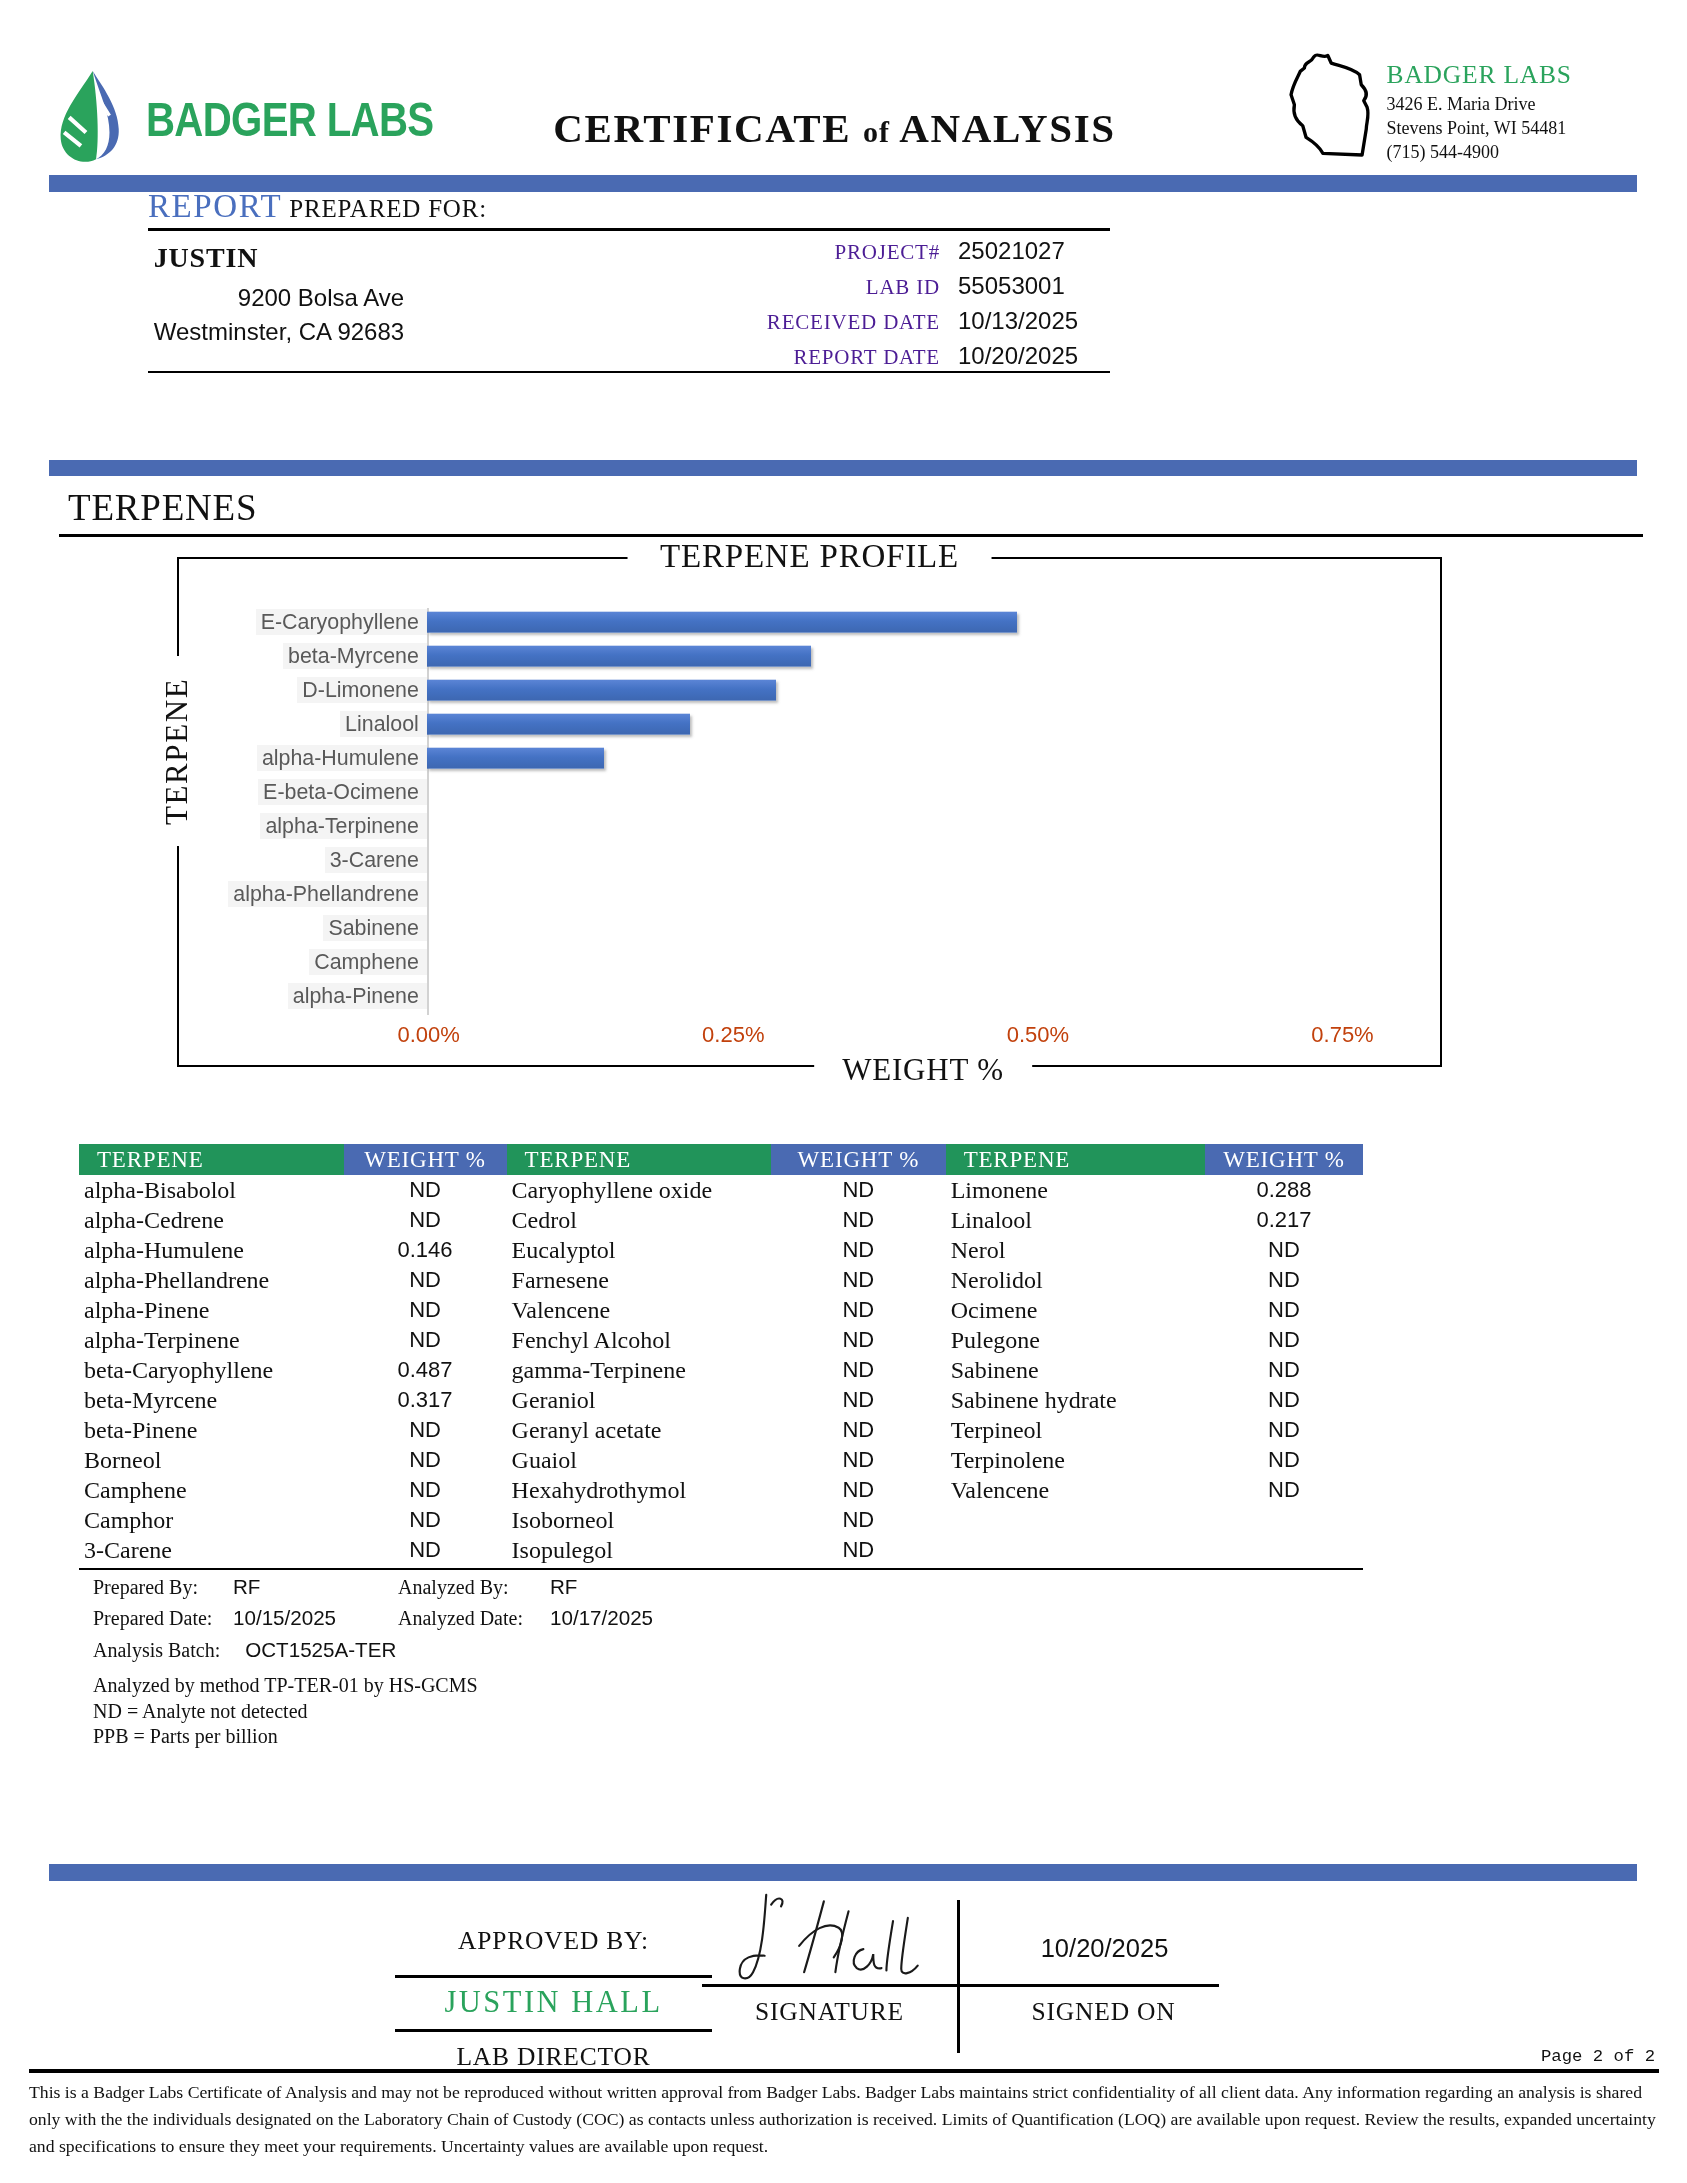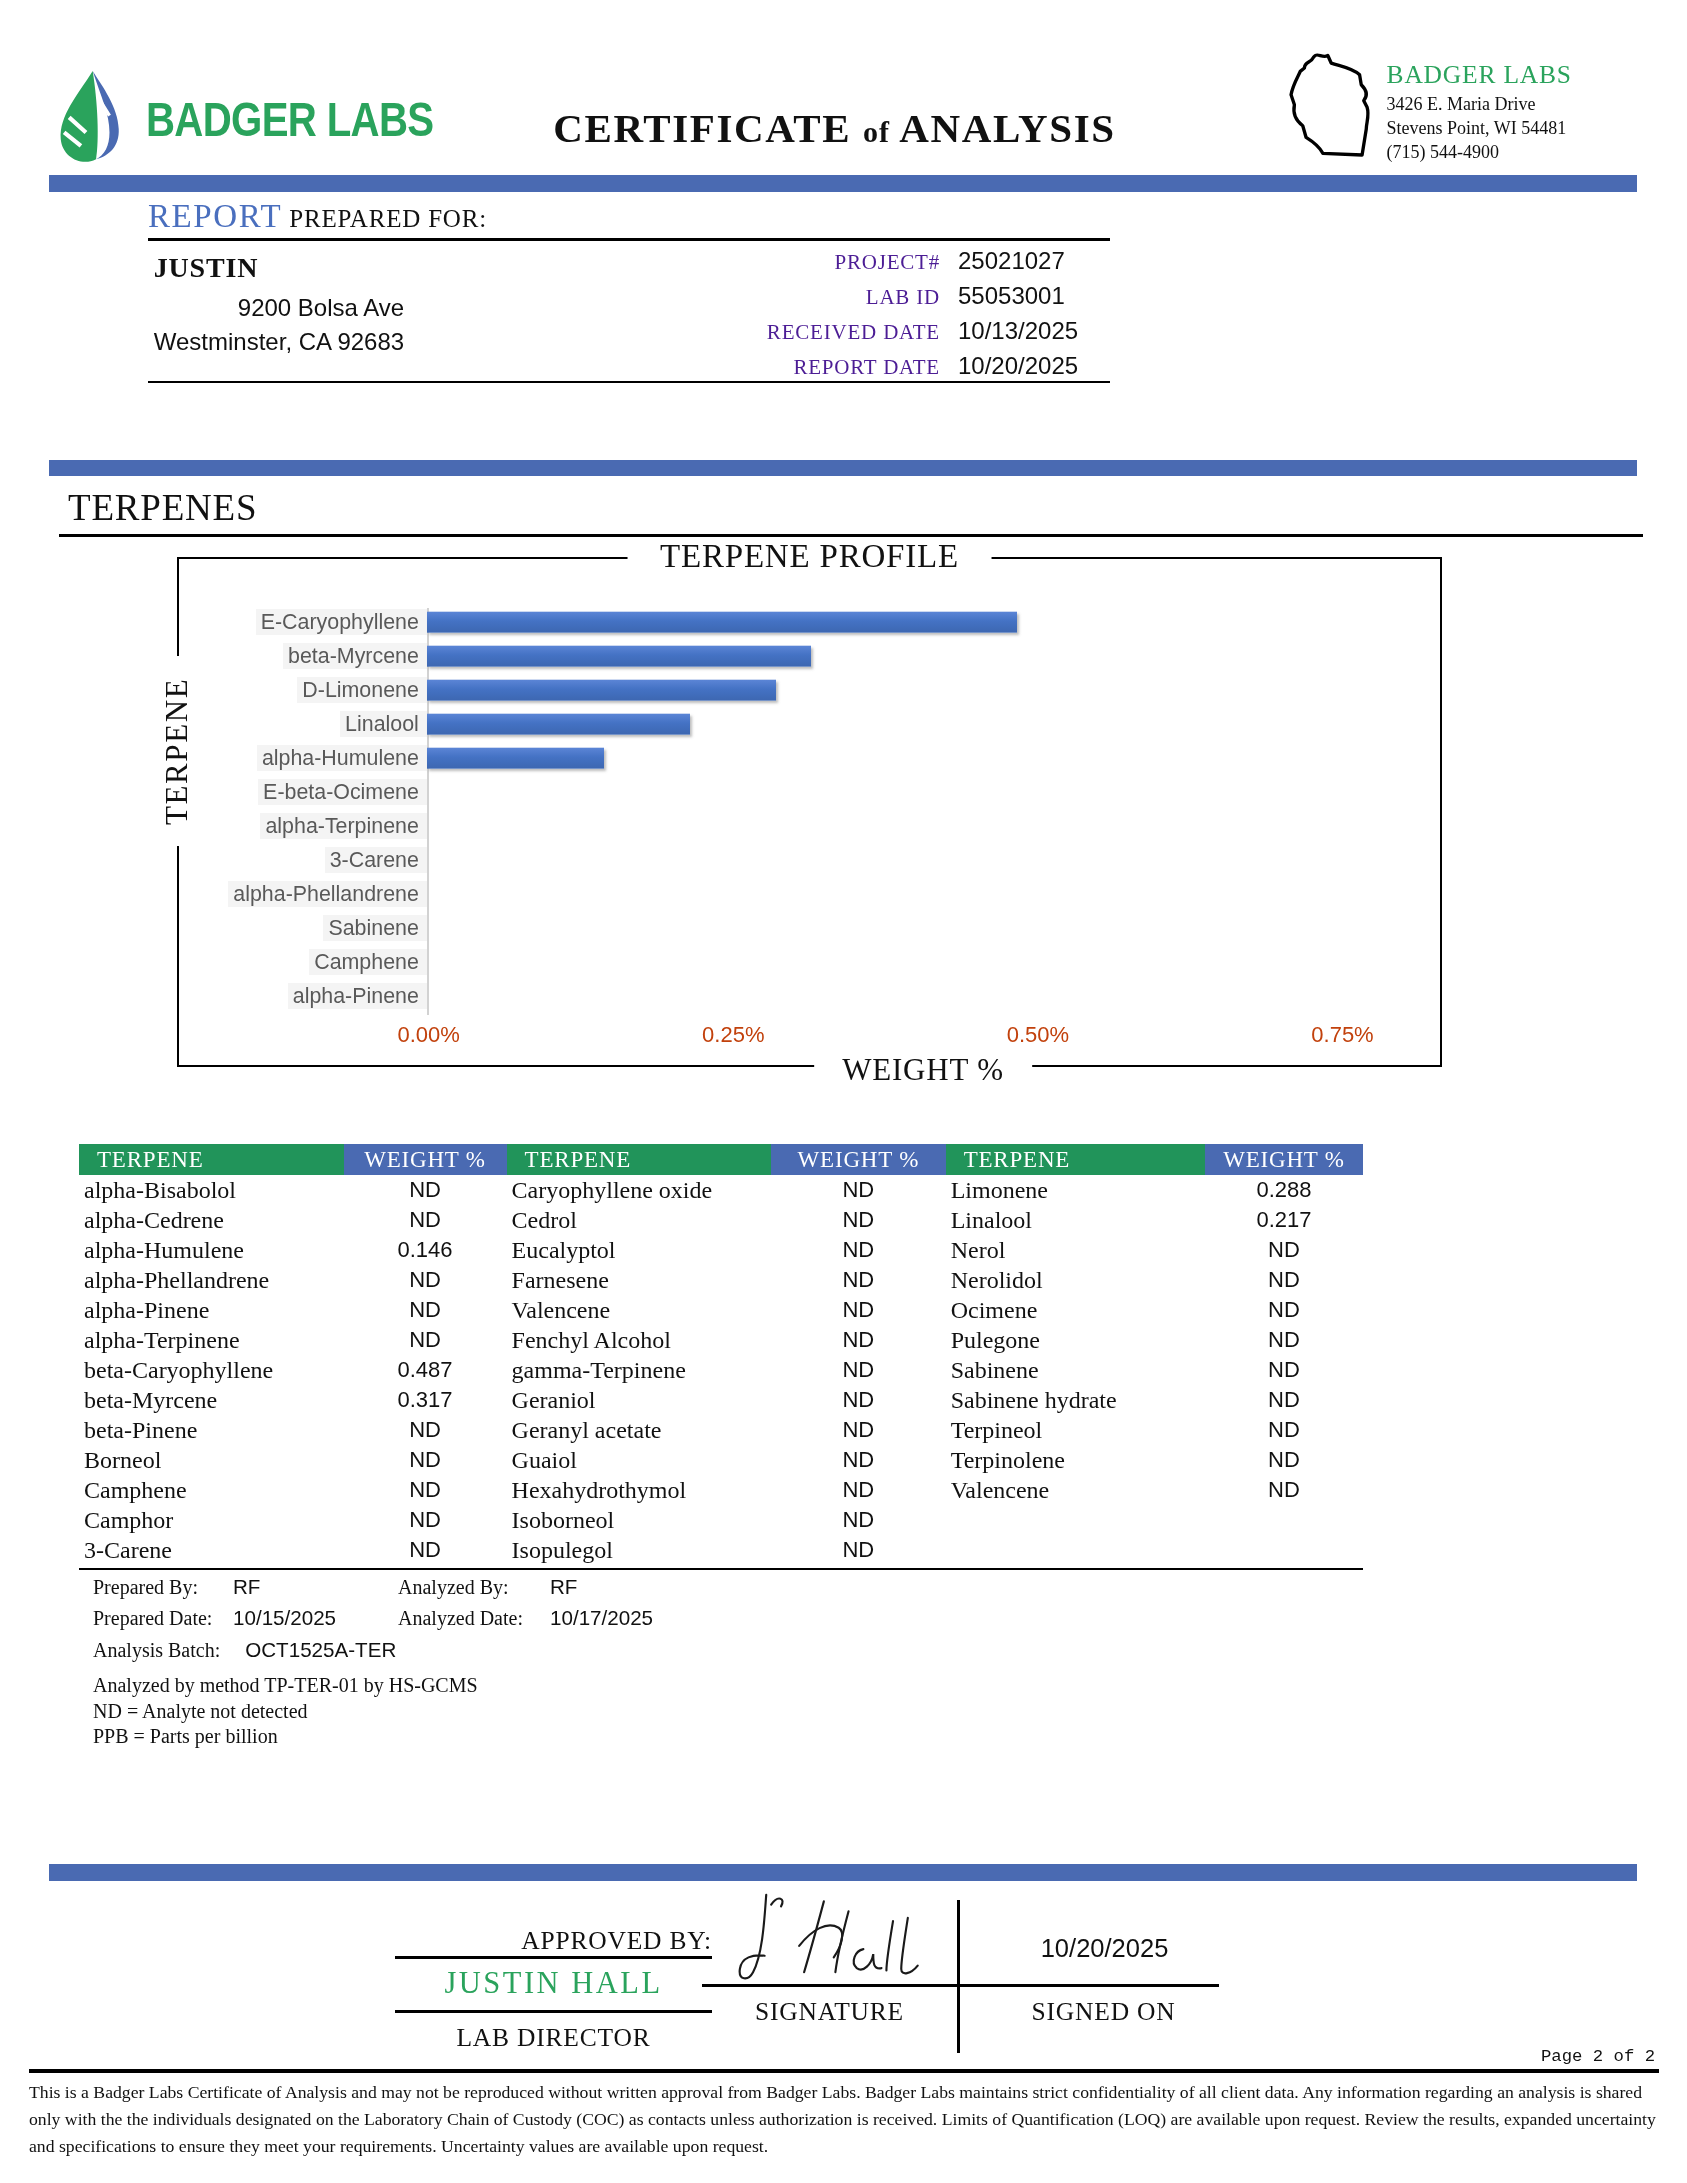--- a/index.html
+++ b/index.html
@@ -18,21 +18,21 @@
   .lab-block{position:absolute;left:1279px;top:48px;display:flex;}
   .wis{width:101px;height:117px;}
   .lab-info{margin-left:6.6px;margin-top:11.5px;}
   .lab-name{color:#2AA35C;font-size:25.5px;letter-spacing:0.8px;white-space:nowrap;}
   .lab-addr{font-size:18px;line-height:24px;margin-top:2.5px;}
 
   .blue-bar{position:absolute;left:49px;width:1588px;height:16.5px;background:#4A6AB2;}
   .bar1{top:175px;} .bar2{top:460px;height:15.7px;} .bar3{top:1864px;}
 
   
-  .report{position:absolute;left:148px;top:198px;width:962px;}
+  .report{position:absolute;left:148px;top:188px;width:962px;}
   .rep-head{font-size:25px;letter-spacing:0.8px;}
   .rep-head .accent{font-size:33px;color:#4A6FBE;letter-spacing:1.6px;}
   .rule{height:2.5px;background:#000;}
   .rep-rule1{margin-top:3.3px;}
   .rep-body{position:relative;height:140px;}
   .client{position:absolute;left:5.8px;top:11.5px;}
   .client-name{font-weight:bold;font-size:28px;letter-spacing:0.8px;}
   .client-addr{font-family:"Liberation Sans", sans-serif;font-size:24px;line-height:34px;margin-top:6.6px;text-align:right;}
   .fields{position:absolute;right:0;top:6.6px;width:494px;}
   .field-row{display:flex;align-items:baseline;height:35px;}
@@ -84,21 +84,21 @@
   .analysis-info{position:absolute;left:93px;top:1575px;font-size:20px;}
   .ai-grid{display:grid;grid-template-columns:140px 165px 152px auto;row-gap:7.4px;align-items:baseline;}
   .ai-label{font-size:20px;}
   .ai-value{font-family:"Liberation Sans", sans-serif;font-size:20.6px;}
   .ai-batch{margin-top:7.4px;display:flex;align-items:baseline;}
   .ai-batch .ai-value{margin-left:25px;}
   .ai-notes{margin-top:11.5px;font-size:20px;line-height:25.5px;}
 
   
   .appr-left{position:absolute;left:395px;top:1926px;width:317px;text-align:center;}
-  .appr-by{font-size:25.5px;letter-spacing:0.8px;border-bottom:3.3px solid #000;padding-bottom:0;text-align:right;}
+  .appr-by{font-size:25.5px;letter-spacing:0.8px;border-bottom:3.3px solid #000;padding-bottom:19px;}
   .appr-name{color:#2AA35C;font-size:30.5px;letter-spacing:2.5px;padding:7.4px 0 8.2px;border-bottom:3.3px solid #000;}
   .appr-title{font-size:25.5px;letter-spacing:0.8px;padding-top:10px;}
   .sig-svg{position:absolute;left:702px;top:1883px;width:247px;height:101px;}
   .sig-line{position:absolute;left:702px;top:1984px;width:517px;height:2.5px;background:#000;}
   .sig-vline{position:absolute;left:957px;top:1900px;width:2.5px;height:153px;background:#000;}
   .sig-label{position:absolute;left:702px;top:1997px;width:255px;text-align:center;font-size:25.5px;letter-spacing:0.8px;}
   .signed-date{position:absolute;left:989px;top:1934px;width:231px;text-align:center;
                font-family:"Liberation Sans", sans-serif;font-size:25.5px;}
   .signed-on{position:absolute;left:980px;top:1997px;width:247px;text-align:center;font-size:25.5px;letter-spacing:0.8px;}
 

